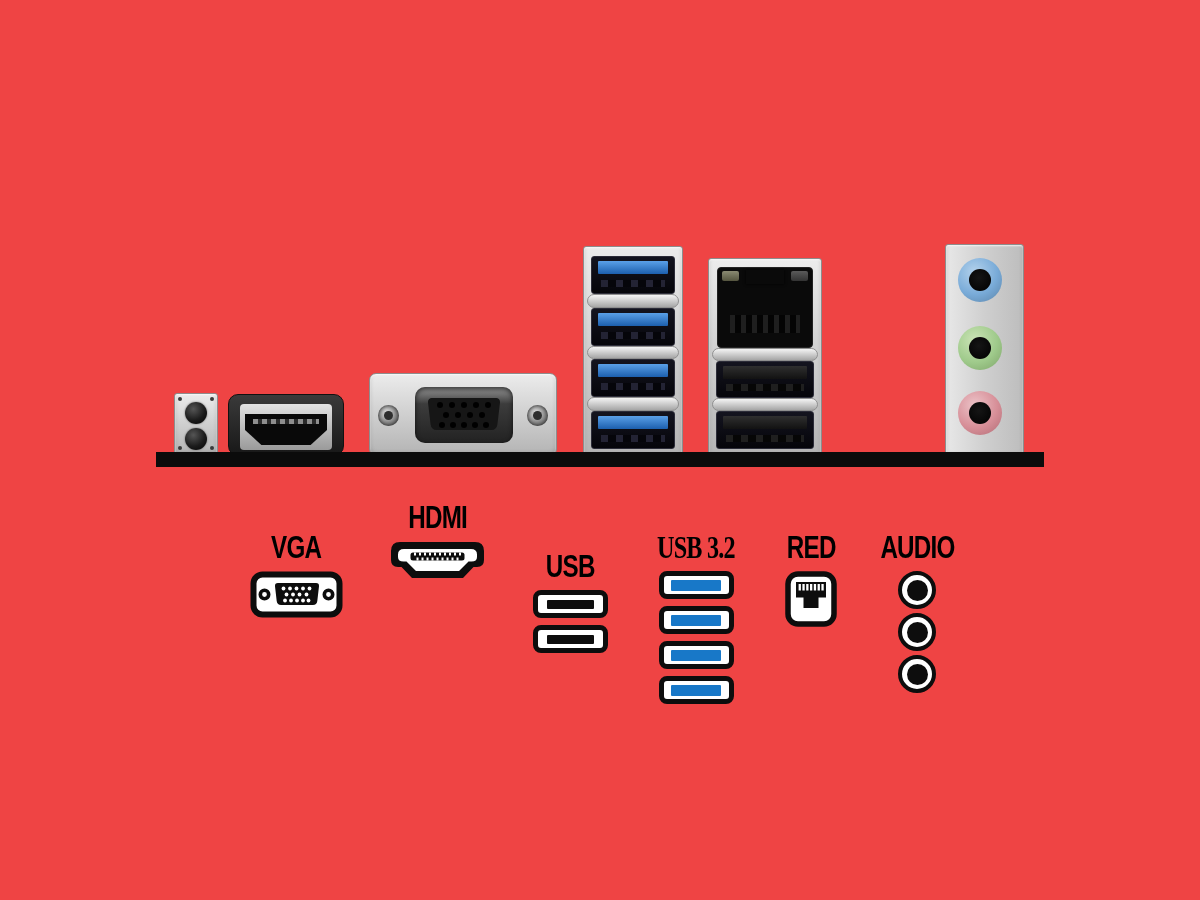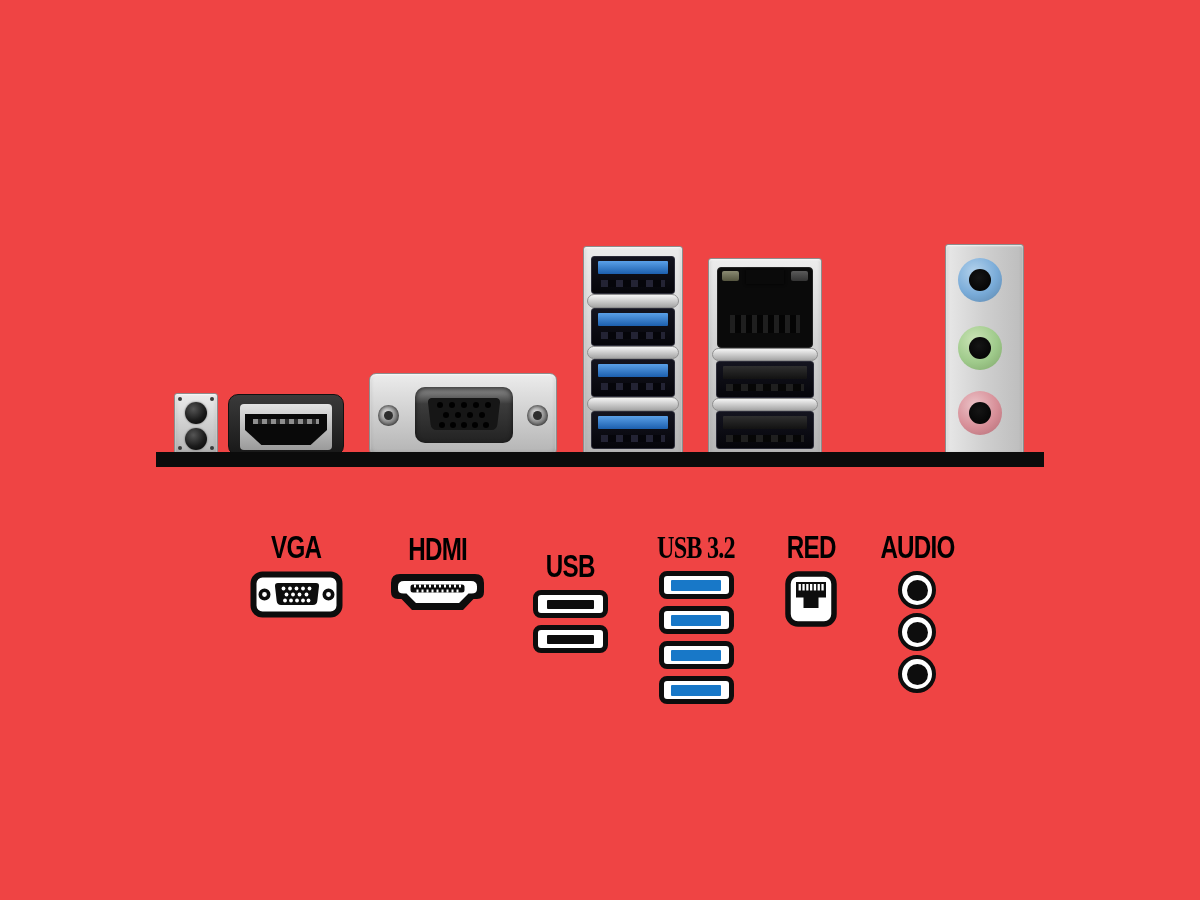--- a/index.html
+++ b/index.html
@@ -215,21 +215,21 @@
               <circle cx="47" cy="29.5" r="1.9"></circle>
               <circle cx="53" cy="29.5" r="1.9"></circle>
               <circle cx="58.5" cy="29.5" r="1.9"></circle>
           </g>
           <circle cx="14.5" cy="23.5" r="4.2" fill="none" stroke="#0d0d0d" stroke-width="3.6"></circle>
           <circle cx="78.5" cy="23.5" r="4.2" fill="none" stroke="#0d0d0d" stroke-width="3.6"></circle>
         </svg>
       </div>
     </div>
 
-    <div class="legend-group" style="left:375px;top:535px;width:125px;">
+    <div class="legend-group" style="left:375px;top:503px;width:125px;">
       <span class="legend-label">HDMI</span>
       <div class="icon-stack">
         <svg width="95" height="41" viewBox="0 0 95 41">
           <path d="M10 1 H85 Q94 1 94 10 V19 Q94 26 87 26 H83.5 L73 37 H22 L11.5 26 H8 Q1 26 1 19 V10 Q1 1 10 1 Z" fill="#0d0d0d"></path>
           <path d="M14 8 H81 Q87 8 87 13.5 V16 Q87 20.5 81.5 20.5 H78.5 L69 30 H26 L16.5 20.5 H13.5 Q8 20.5 8 16 V13.5 Q8 8 14 8 Z" fill="#fff"></path>
           <rect x="20.5" y="11.5" width="54" height="8" rx="2.5" fill="#0d0d0d"></rect>
           <g fill="#fff">
             <rect x="24" y="11.5" width="2" height="3"></rect>
               <rect x="29" y="11.5" width="2" height="3"></rect>
               <rect x="34" y="11.5" width="2" height="3"></rect>

